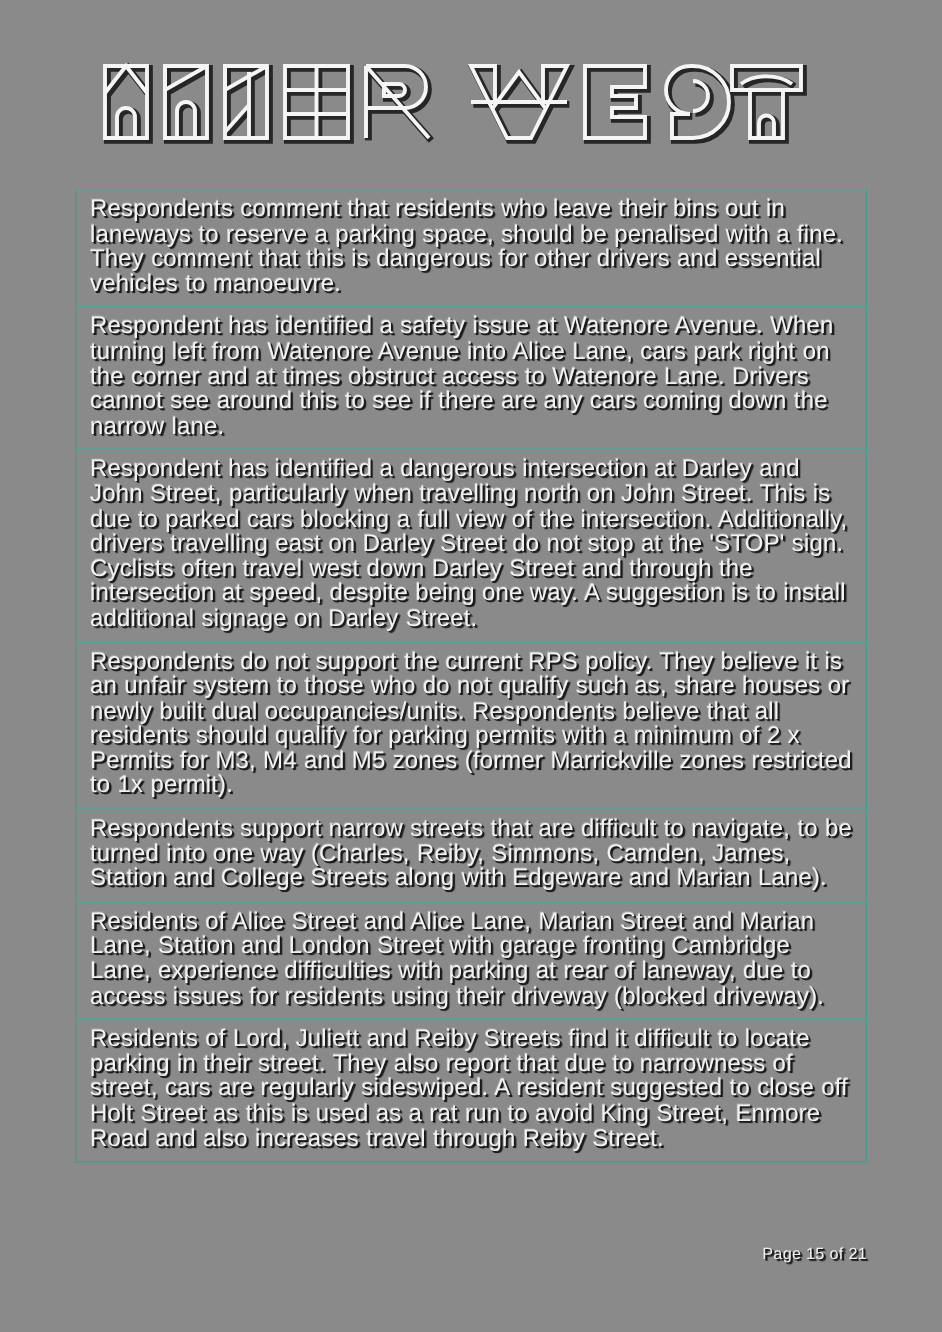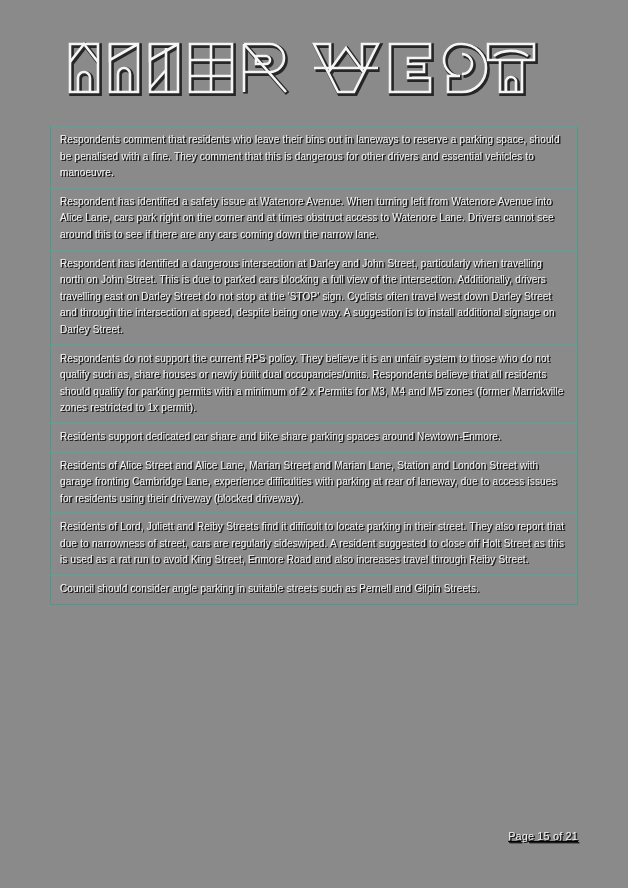--- a/index.html
+++ b/index.html
@@ -38,40 +38,39 @@
   .doc-row {
     display: block;
     border: 1px solid #4a9b89;
     border-top: 1px solid #52a795;
     box-sizing: border-box;
     padding: 5px 9px 6px 9px;
     margin-bottom: -1px;
   }
   .cell-text {
     display: block;
-    font-size: 10px;
+    font-size: 16px;
     line-height: 16.6px;
     letter-spacing: 0.1px;
     color: #f2f2f2;
     text-shadow:
        1px 1px 0 #1b1b1b,
        1.6px 1.4px 0.6px rgba(10,10,10,0.85),
       -0.4px -0.4px 0 rgba(255,255,255,0.25);
     -webkit-font-smoothing: none;
     word-spacing: 0.3px;
   }
 
   
   .footer {
     position: absolute;
     left: 0;
     right: 50px;
     bottom: 44px;
     text-align: right;
-    text-decoration: underline;
   }
   .footer-text {
     font-size: 10.8px;
     color: #efefef;
     text-shadow:
        1px 1px 0 #1b1b1b,
        1.6px 1.4px 0.6px rgba(10,10,10,0.85);
     letter-spacing: 0.2px;
   }
 </style>
@@ -162,28 +161,25 @@
   <div class="doc-row">
     <span class="cell-text">Respondent has identified a safety issue at Watenore Avenue.  When turning left from Watenore Avenue into Alice Lane, cars park right on the corner and at times obstruct access to Watenore Lane. Drivers cannot see around this to see if there are any cars coming down the narrow lane.</span>
   </div>
   <div class="doc-row">
     <span class="cell-text">Respondent has identified a dangerous intersection at Darley and John Street, particularly when travelling north on John Street. This is due to parked cars blocking a full view of the intersection. Additionally, drivers travelling east on Darley Street do not stop at the 'STOP' sign. Cyclists often travel west down Darley Street and through the intersection at speed, despite being one way. A suggestion is to install additional signage on Darley Street.</span>
   </div>
   <div class="doc-row">
     <span class="cell-text">Respondents do not support the current RPS policy. They believe it is an unfair system to those who do not qualify such as, share houses or newly built dual occupancies/units. Respondents believe that all residents should qualify for parking permits with a minimum of 2 x Permits for M3, M4 and M5 zones (former Marrickville zones restricted to 1x permit).</span>
   </div>
   <div class="doc-row">
-    <span class="cell-text">Residents support dedicated car share and bike share parking spaces around Newtown-Enmore.</span>
+    <span class="cell-text">Respondents support narrow streets that are difficult to navigate, to be turned into one way (Charles, Reiby, Simmons, Camden, James, Station and College Streets along with Edgeware and Marian Lane).</span>
   </div>
   <div class="doc-row">
     <span class="cell-text">Residents of Alice Street and Alice Lane, Marian Street and Marian Lane, Station and London Street with garage fronting Cambridge Lane, experience difficulties with parking at rear of laneway, due to access issues for residents using their driveway (blocked driveway).</span>
   </div>
   <div class="doc-row">
     <span class="cell-text">Residents of Lord, Juliett and Reiby Streets find it difficult to locate parking in their street. They also report that due to narrowness of street, cars are regularly sideswiped. A resident suggested to close off Holt Street as this is used as a rat run to avoid King Street, Enmore Road and also increases travel through Reiby Street.</span>
-  </div>
-  <div class="doc-row">
-    <span class="cell-text">Council should consider angle parking in suitable streets such as Pernell and Gilpin Streets.</span>
   </div>
 </div>
 
 <div class="footer">
   <span class="footer-text">Page 15 of 21</span>
 </div>
 
 </body></html>

